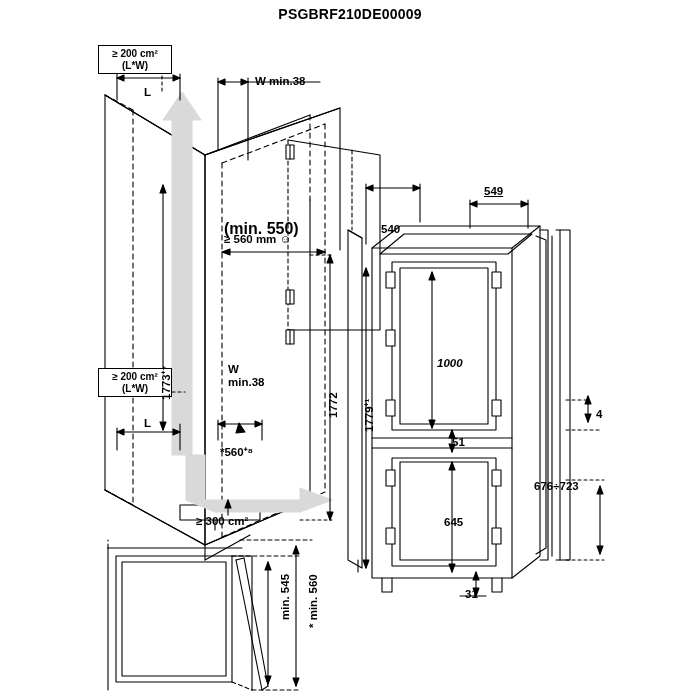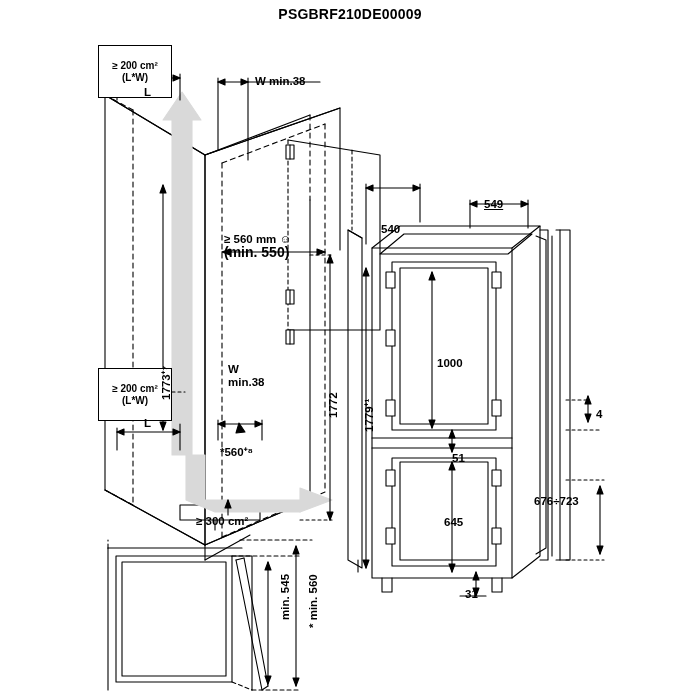--- a/index.html
+++ b/index.html
@@ -1,23 +1,23 @@
 <!DOCTYPE html>
 <html><head>
 <meta charset="utf-8">
 <style>
   html,body{margin:0;padding:0;background:#ffffff;}
   body{width:700px;height:700px;overflow:hidden;font-family:"Liberation Sans",sans-serif;color:#000;}
   #stage{position:relative;width:700px;height:690px;}
   .code{position:absolute;top:6px;left:0;width:700px;text-align:center;font-size:14px;font-weight:bold;letter-spacing:.2px;}
   svg{position:absolute;top:0;left:0;width:700px;height:700px;}
   .lbl{position:absolute;font-size:11.5px;font-weight:bold;white-space:pre;line-height:1.15;}
-  .lbl.small{font-size:14px;margin-top:24px;}
+  .lbl.small{font-size:16px;}
   .rot{transform-origin:0 0;}
-  .box{position:absolute;border:1px solid #000;background:#fff;font-size:10px;font-weight:bold;text-align:center;line-height:1.15;padding:14px 3px;}
+  .box{position:absolute;border:1px solid #000;background:#fff;font-size:10px;font-weight:bold;text-align:center;line-height:1.15;padding:2px 3px;}
 </style>
 </head>
 <body>
 
 <div id="stage">
 
   <div class="code">PSGBRF210DE00009</div>
 
   <svg viewBox="0 0 700 700">
     <g fill="none" stroke="#000" stroke-width="1.1" stroke-linecap="round" stroke-linejoin="round">
@@ -228,29 +228,29 @@
   <div class="lbl small" style="left:224px;top:220px;">(min. 550)</div>
   <div class="lbl" style="left:224px;top:233px;text-align:center;">≥ 560 mm ☺</div>
 
   <div class="lbl rot" style="left:160px;top:400px;transform:rotate(-90deg);">1773⁺⁷</div>
 
   <div class="lbl" style="left:220px;top:446px;">*560⁺⁸</div>
 
   <div class="lbl" style="left:196px;top:515px;">≥ 300 cm²</div>
 
   <div class="lbl" style="left:381px;top:175px;margin-top:48px;">540</div>
-  <div class="lbl" style="left:484px;top:198px;text-decoration:underline;">549</div>
+  <div class="lbl" style="left:484px;top:185px;text-decoration:underline;">549</div>
 
   <div class="lbl rot" style="left:327px;top:418px;transform:rotate(-90deg);">1772</div>
   <div class="lbl rot" style="left:363px;top:432px;transform:rotate(-90deg);">1779⁺¹</div>
 
-  <div class="lbl" style="left:437px;top:357px;">1000</div>
-  <div class="lbl" style="left:452px;top:452px;">51</div>
+  <div class="lbl" style="left:437px;top:357px;font-style:italic;">1000</div>
+  <div class="lbl" style="left:452px;top:436px;">51</div>
   <div class="lbl" style="left:444px;top:516px;">645</div>
   <div class="lbl" style="left:465px;top:588px;text-align:right;">31</div>
 
   <div class="lbl" style="left:596px;top:408px;">4</div>
-  <div class="lbl" style="left:527px;top:495px;padding-left:7px;">676÷723</div>
+  <div class="lbl" style="left:527px;top:480px;padding-left:7px;">676÷723</div>
 
   <div class="lbl rot" style="left:279px;top:620px;transform:rotate(-90deg);">min. 545</div>
   <div class="lbl rot" style="left:307px;top:628px;transform:rotate(-90deg);">* min. 560</div>
 
 </div>
 
 </body></html>

